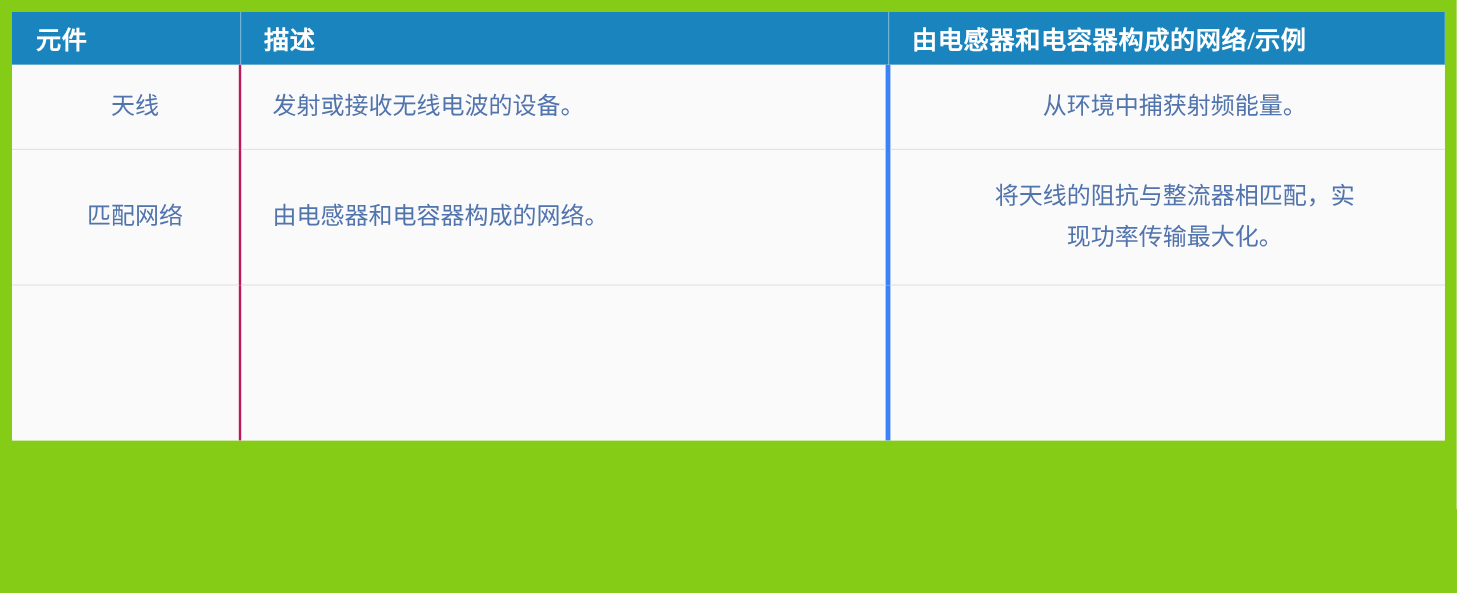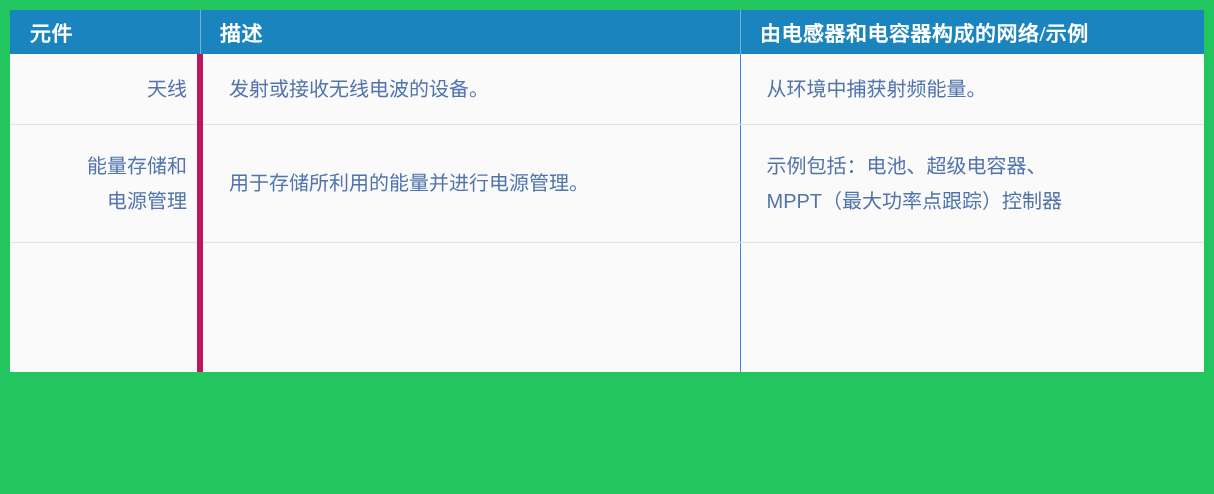--- a/index.html
+++ b/index.html
@@ -14,21 +14,21 @@
     overflow: hidden;
     font-family: "Liberation Sans", "DejaVu Sans", sans-serif;
   }
 
   .table-wrap {
     position: relative;
     box-sizing: border-box;
     width: 1214px;
     height: 494px;
     padding: 10px 10px 0 10px;
-    background: #22c55e;
+    background: #84cc16;
   }
 
   table.rf-table {
     width: 1194px;
     border-collapse: collapse;
     table-layout: fixed;
     background: #fafafa;
   }
 
   
@@ -69,34 +69,34 @@
     padding: 10px 18px;
   }
   tbody tr:first-child td {
     border-top: none;
   }
   tbody tr:last-child td {
     border-bottom: none;
   }
 
   td.cell-component {
-    text-align: right;
+    text-align: center;
     padding-left: 26px;
     padding-right: 10px;
-    border-right: 6px solid #be185d;
+    border-right: 2px solid #be185d;
     font-family: Liberation Serif, serif;
   }
   td.cell-description {
     text-align: left;
     padding-left: 26px;
     padding-right: 14px;
-    border-right: 1px solid #3b82f6;
+    border-right: 4px solid #3b82f6;
   }
   td.cell-function {
-    text-align: left;
+    text-align: center;
     padding-left: 26px;
     padding-right: 14px;
   }
 
   
   tr.row-h-1 td { height: 50px; }
   tr.row-h-2 td { height: 92px; }
   tr.row-h-3 td { height: 92px; }
   tr.row-h-4 td { height: 97px; }
   tr.row-h-5 td { height: 109px; }
@@ -128,31 +128,30 @@
           <td class="cell-component">
             <span class="cell-line">天线</span>
           </td>
           <td class="cell-description">
             <span class="cell-line">发射或接收无线电波的设备。</span>
           </td>
           <td class="cell-function">
             <span class="cell-line">从环境中捕获射频能量。</span>
           </td>
         </tr>
-        <tr class="row-h-4">
+        <tr class="row-h-2">
           <td class="cell-component">
-            <span class="cell-line">能量存储和</span>
-            <span class="cell-line">电源管理</span>
+            <span class="cell-line">匹配网络</span>
           </td>
           <td class="cell-description">
-            <span class="cell-line">用于存储所利用的能量并进行电源管理。</span>
+            <span class="cell-line">由电感器和电容器构成的网络。</span>
           </td>
           <td class="cell-function">
-            <span class="cell-line">示例包括：电池、超级电容器、</span>
-            <span class="cell-line">MPPT（最大功率点跟踪）控制器</span>
+            <span class="cell-line">将天线的阻抗与整流器相匹配，实</span>
+            <span class="cell-line">现功率传输最大化。</span>
           </td>
         </tr>
         <tr class="row-h-5">
           <td class="cell-component"></td>
           <td class="cell-description"></td>
           <td class="cell-function"></td>
         </tr>
       </tbody>
   </table>
 </div>

